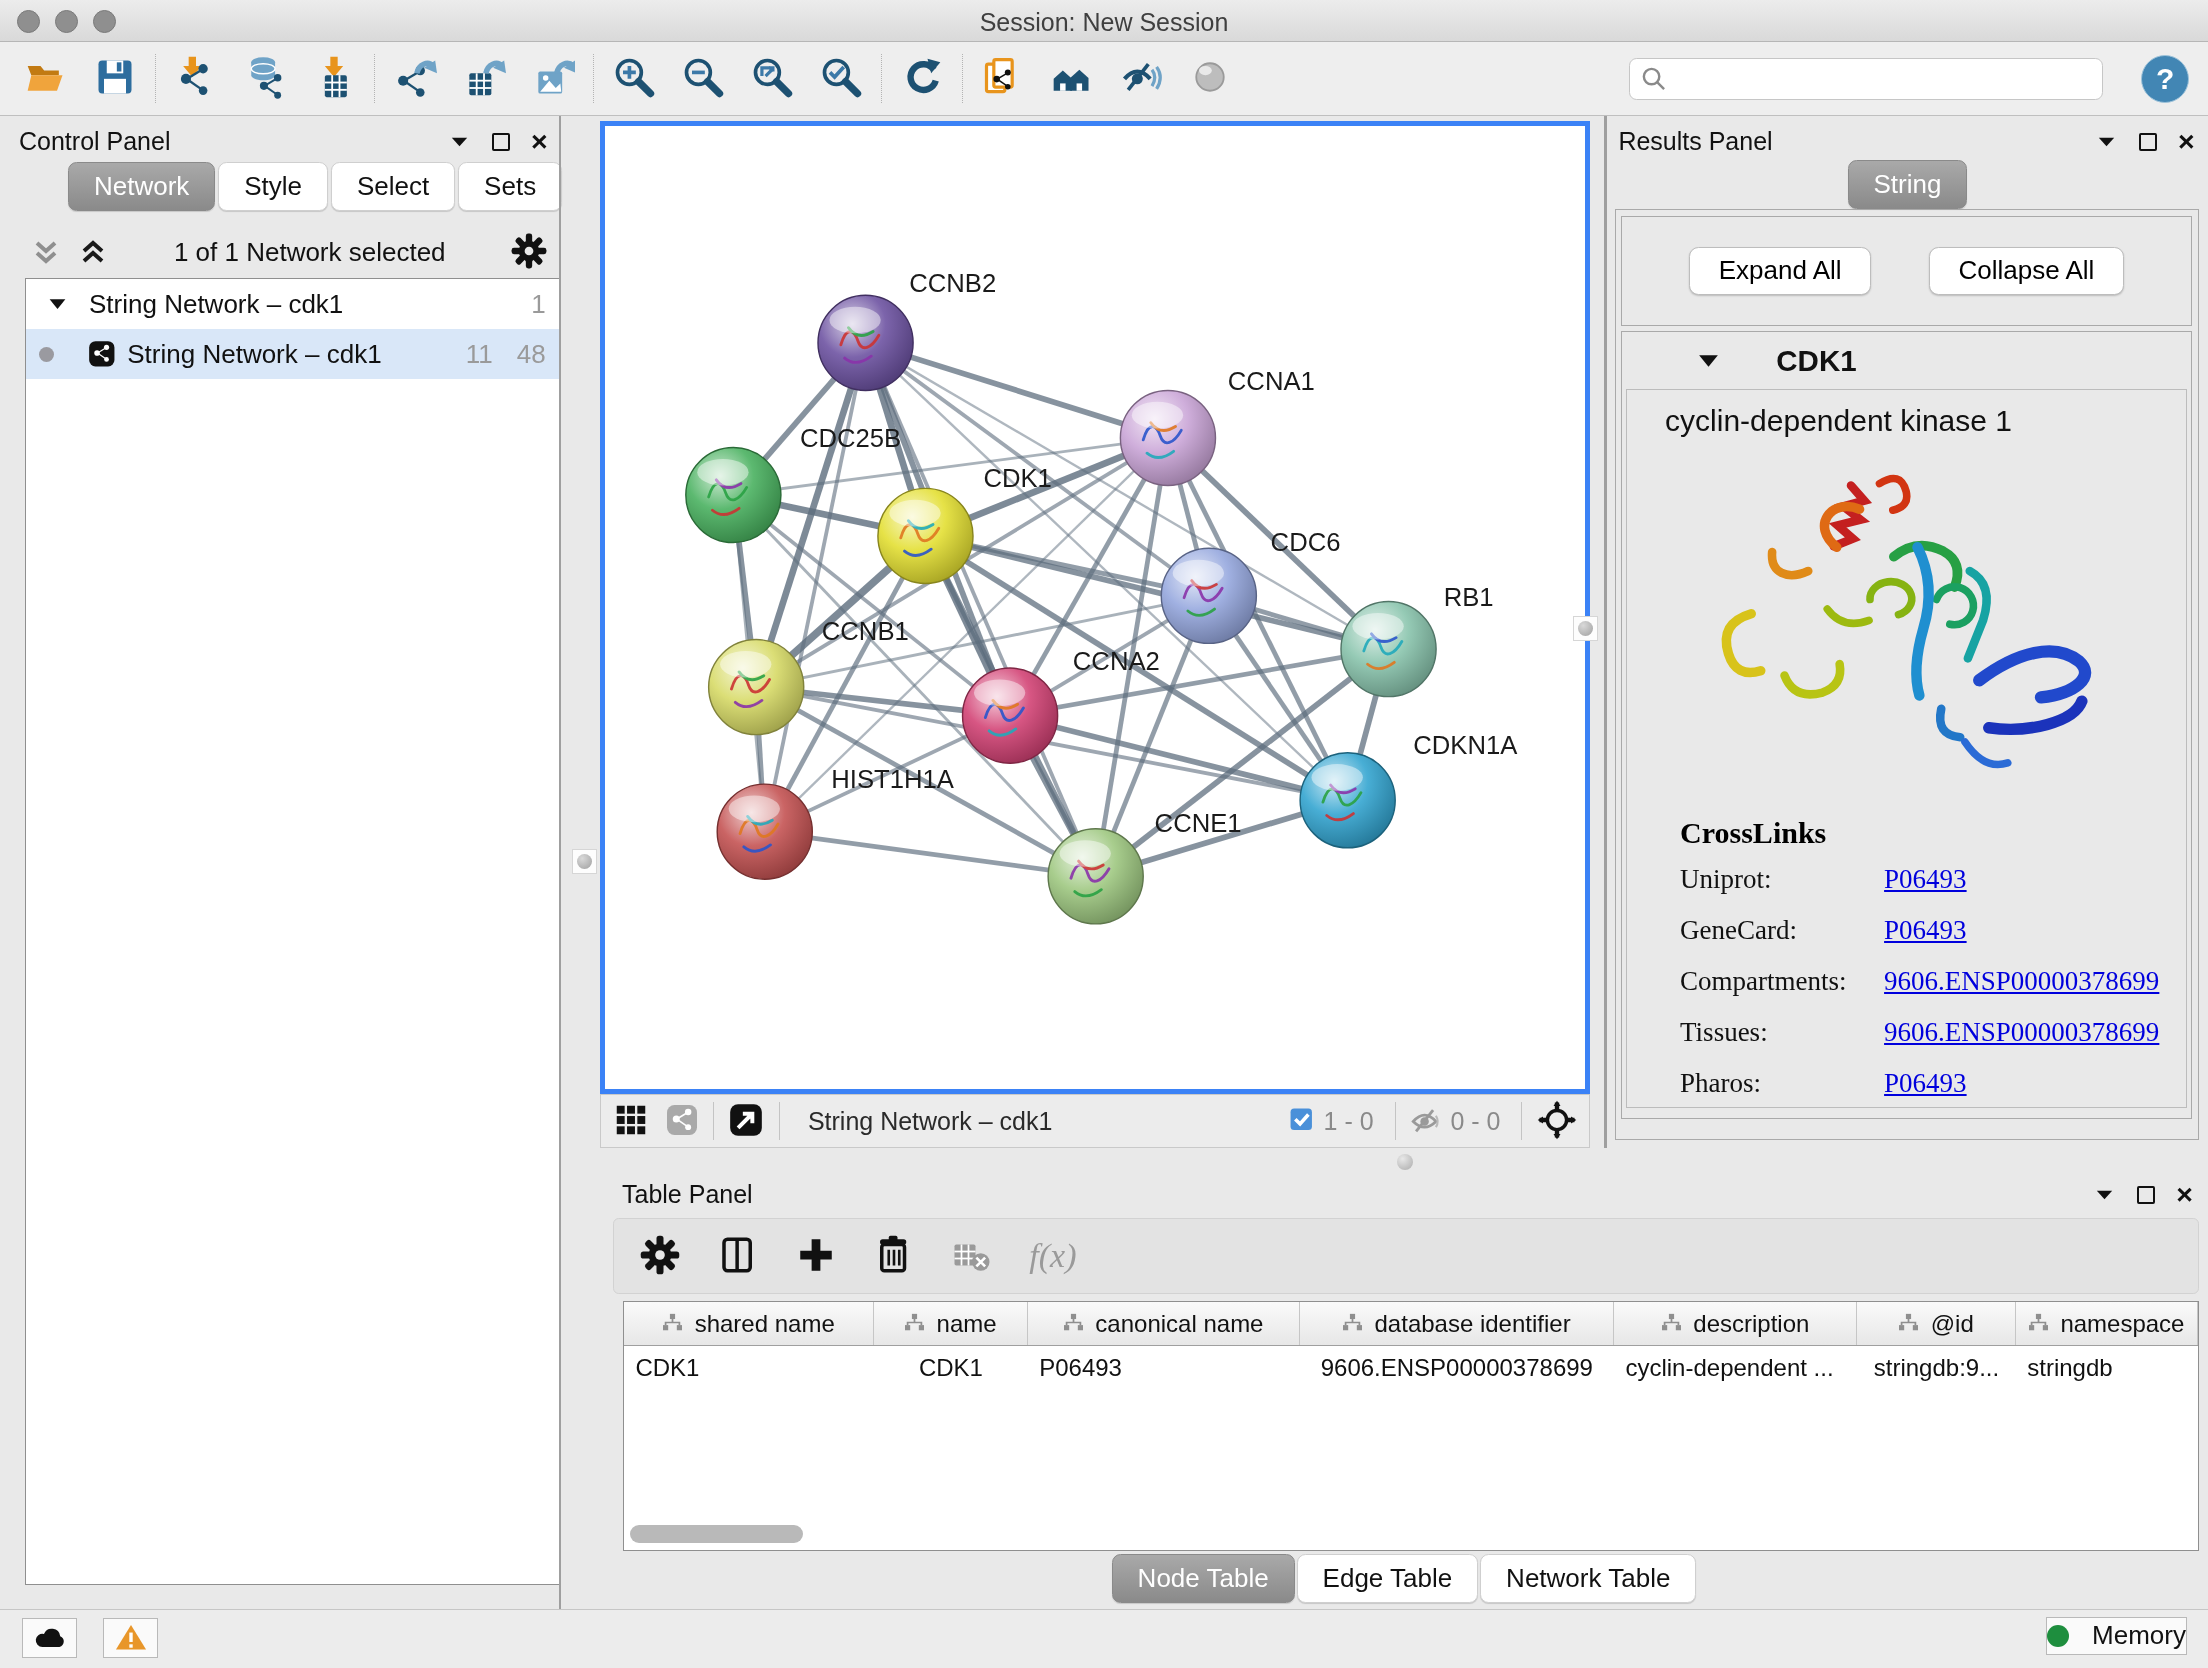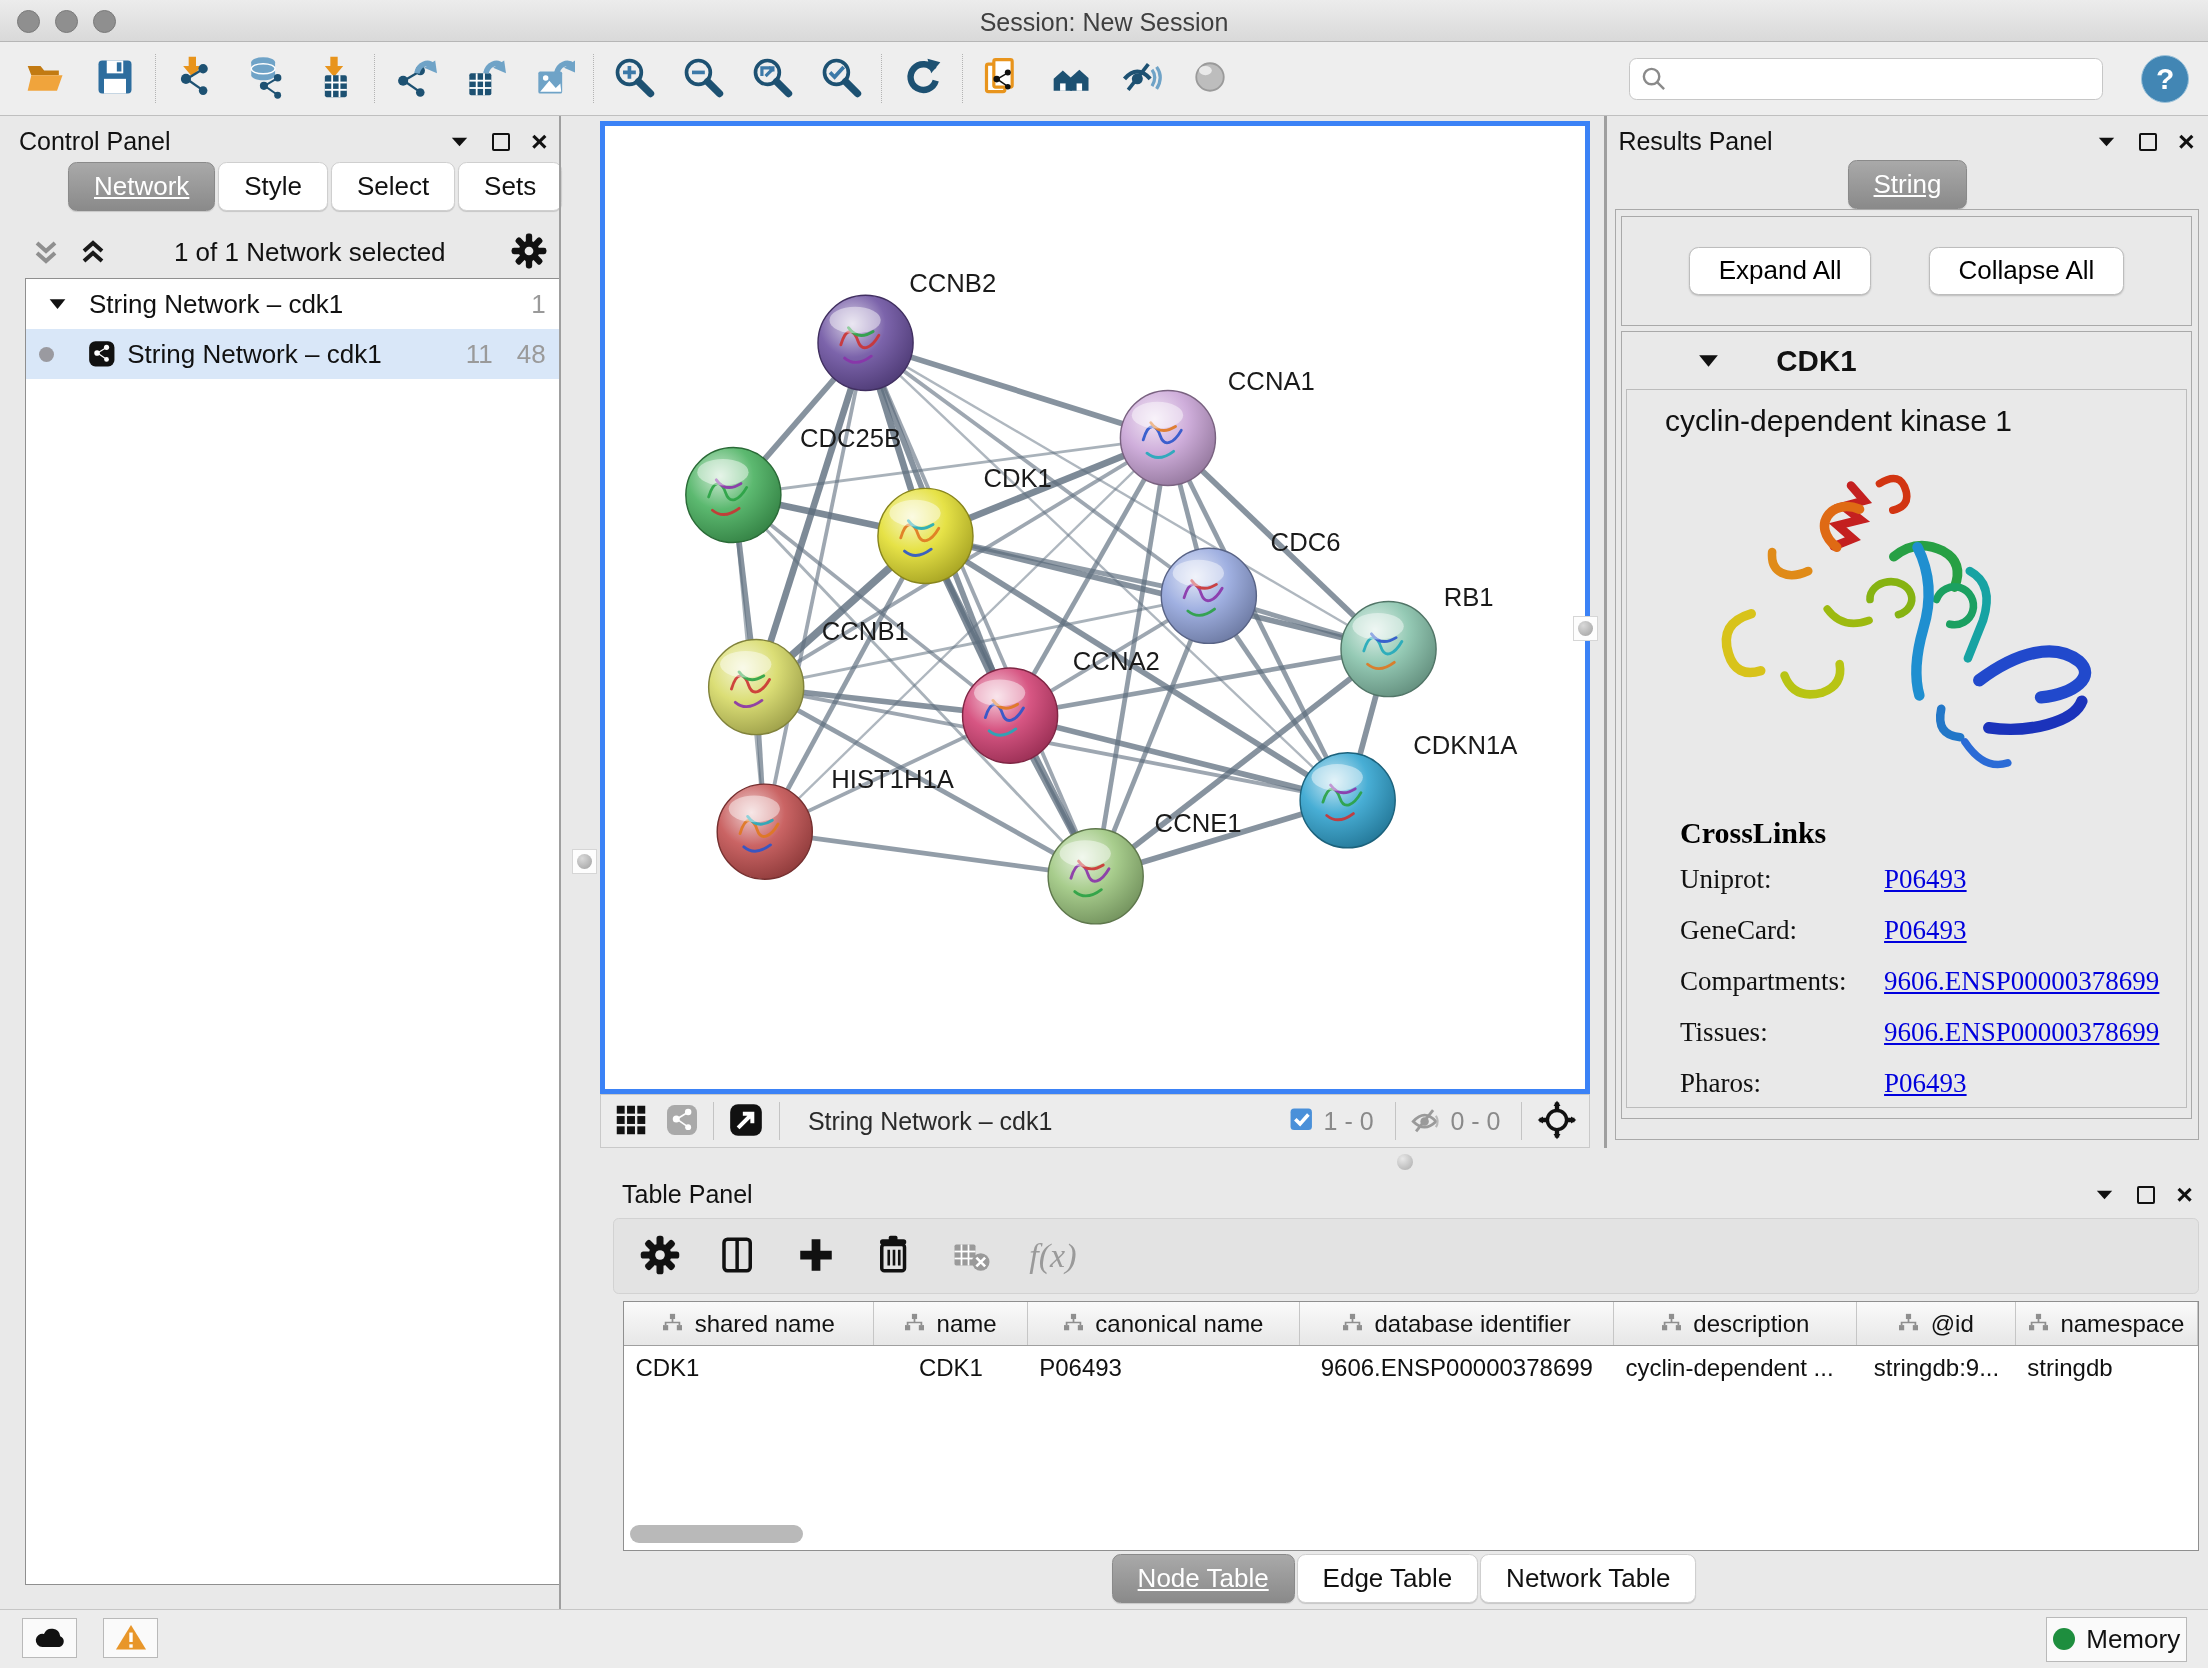--- a/index.html
+++ b/index.html
@@ -31,21 +31,21 @@
     justify-content:center; margin-right:1.9px; border:1.9px solid #9ec3da; }
 
   
   .panel-title { font-size:25px; color:#111; }
   .panel-corner { display:flex; align-items:center; gap:21px; }
   .pc-float { width:18px; height:18px; border:2.4px solid #111; border-radius:1.9px; }
   .pc-close { font-size:28.5px; font-weight:bold; color:#111; line-height:19px; }
   .tabbtn { height:49px; display:flex; align-items:center; justify-content:center;
     padding:0 25px; font-size:26px; background:#fff; color:#111;
     border:1px solid #cfcfcf; border-radius:8.6px; box-shadow:0 1px 1px rgba(0,0,0,.15); }
-  .tabbtn.sel { background:linear-gradient(#a9a9a9,#8a8a8a); color:#fff; border-color:#8a8a8a;text-decoration:underline; }
+  .tabbtn.sel { background:linear-gradient(#a9a9a9,#8a8a8a); color:#fff; border-color:#8a8a8a; }
 
   
   #control-panel { position:absolute; left:0; top:116px; width:561px; height:1493px; background:#e9e9e9; }
   #cp-head { position:absolute; left:19px; right:13.3px; top:11.4px; display:flex; align-items:center; }
   #cp-tabs { position:absolute; left:68px; top:46px; display:flex; gap:2.9px; }
   #cp-infobar { position:absolute; left:28.5px; right:13.3px; top:112px; height:49px;
     display:flex; align-items:center; }
   #cp-summary { flex:1; text-align:center; font-size:26px; color:#111; }
   #cp-tree { position:absolute; left:25px; top:162px; width:535px; height:1307px;
     background:#fff; border:1.9px solid #8f8f8f; }
@@ -113,23 +113,23 @@
     overflow:hidden; white-space:nowrap; padding:0 11.4px; }
   #tp-hscroll { position:absolute; left:30px; top:377px; width:173px; height:18px;
     border-radius:9.5px; background:#b9b9b9; }
   #tp-tabs { position:absolute; left:0; right:0; top:406px; display:flex; justify-content:center; gap:1.9px; }
 
   
   #statusbar { position:absolute; left:0; bottom:0; width:2208px; height:59px;
     background:#ececec; border-top:1px solid #c6c6c6; }
   .sb-btn { position:absolute; top:7.6px; height:40px; background:#fafafa;
     border:1.9px solid #b9b9b9; display:flex; align-items:center; justify-content:center; }
-  #memory-btn { position:absolute; right:21px; top:6.7px; width:141px; height:45px;
+  #memory-btn { position:absolute; right:21px; top:6.7px; width:141px; height:38px;
     background:#fafafa; border:1.9px solid #b9b9b9; display:flex; align-items:center;
-    justify-content:center; gap:11.4px; font-size:26px; color:#111; }
+    justify-content:space-between; gap:11.4px; font-size:26px; color:#111; }
   #memory-dot { width:22px; height:22px; border-radius:50%; background:#1e8e3e; }
 
   svg text { font-family:"Liberation Sans", sans-serif; }
 </style>
 </head>
 <body>
 
 <div id="titlebar">
   <div class="tl-dot" style="left:17px"></div>
   <div class="tl-dot" style="left:55px"></div>

